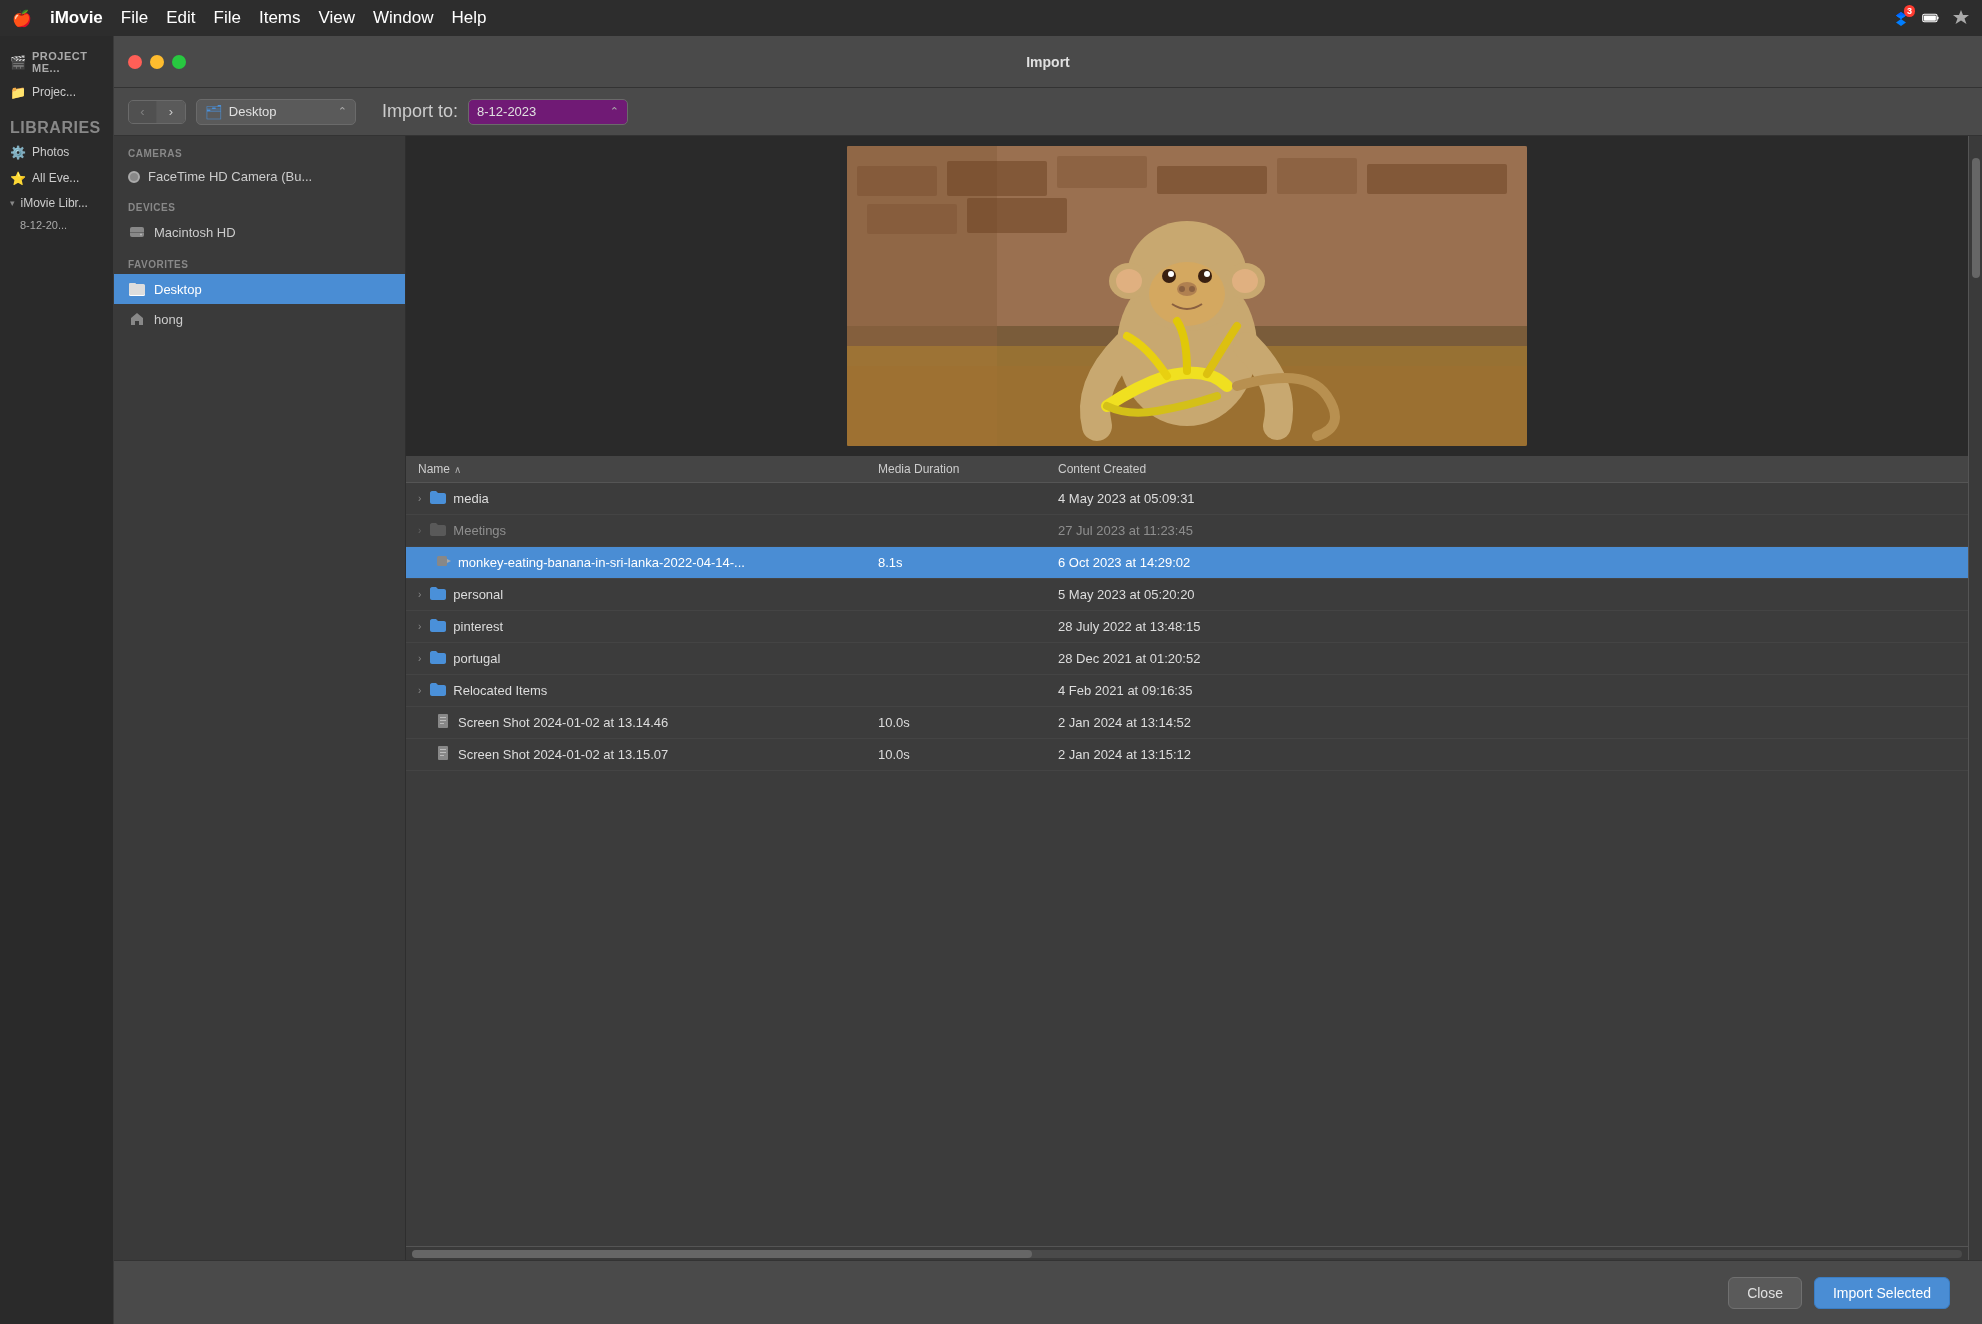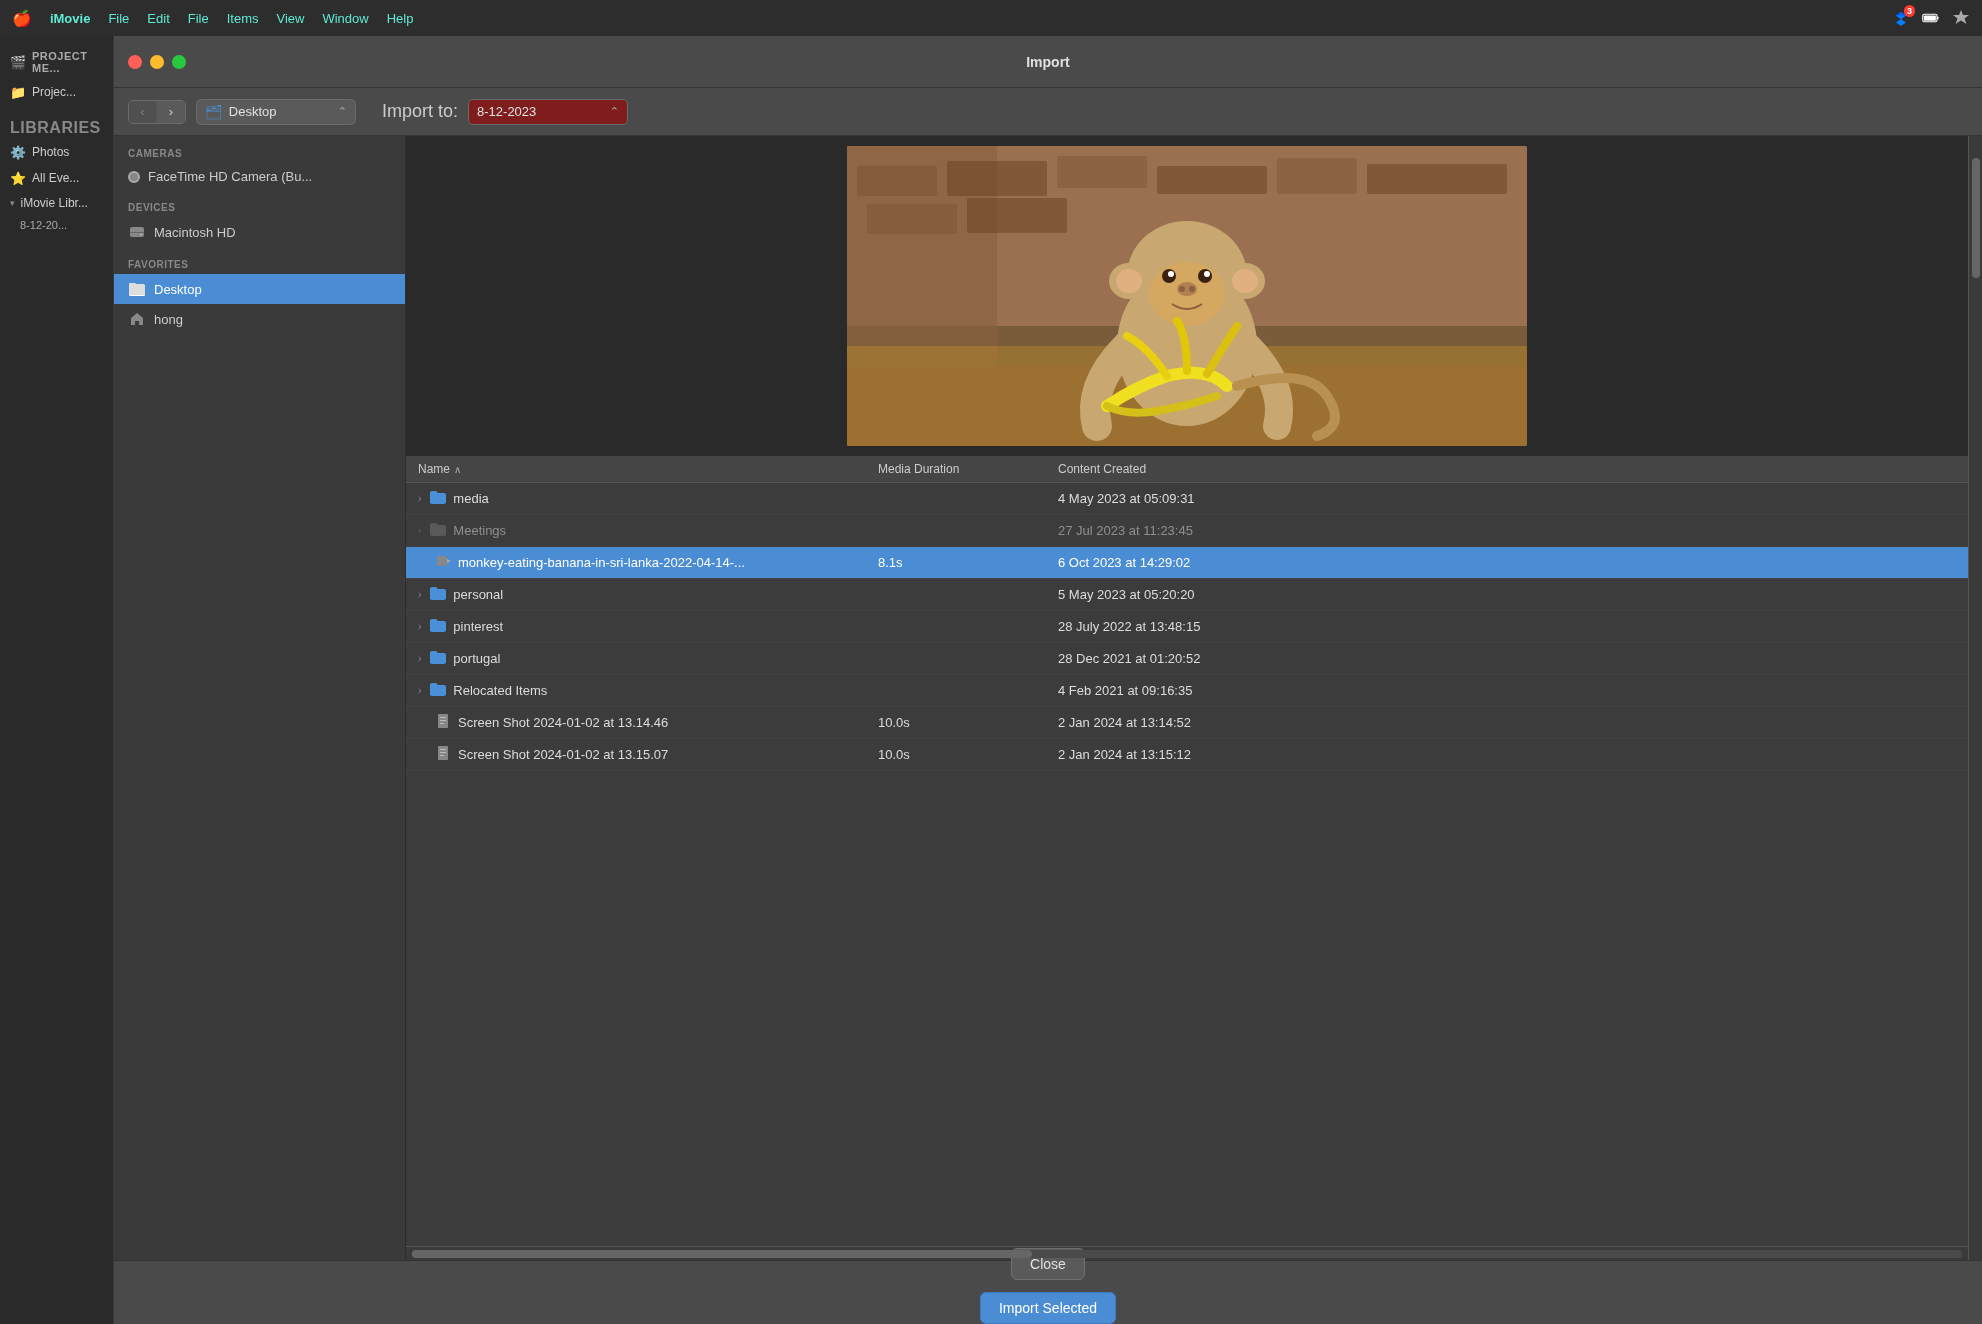--- a/index.html
+++ b/index.html
@@ -27,22 +27,22 @@
       left: 0;
       z-index: 100;
     }
 
     .menubar-apple {
       font-size: 16px;
       color: #fff;
     }
 
     .menubar-item {
-      font-size: 13px;
-      color: #5eead4;
+      font-size: 17px;
+      color: #ffffff;
       cursor: pointer;
     }
 
     .menubar-item.app-name {
       font-weight: 600;
     }
 
     .menubar-right {
       margin-left: auto;
       display: flex;
@@ -243,21 +243,21 @@
 
     .import-to-label {
       font-size: 18px;
       color: #ccc;
       margin-left: 16px;
     }
 
     .import-to-dropdown {
       display: flex;
       align-items: center;
-      background: #7f1d1d;
+      background: #701a75;
       border: 1px solid #6a6a6a;
       border-radius: 5px;
       padding: 3px 8px;
       gap: 6px;
       cursor: pointer;
       min-width: 160px;
       height: 26px;
     }
 
     .import-to-dropdown .label {
@@ -494,24 +494,23 @@
     }
 
     
     .footer {
       height: 64px;
       background: #4a4a4a;
       border-top: 1px solid #333;
       display: flex;
       align-items: center;
       justify-content: flex-end;
-      padding: 0 20px;
+      padding: 0 32px;
       gap: 12px;
       flex-shrink: 0;
-      flex-direction: column;
     }
 
     .btn {
       padding: 7px 18px;
       border-radius: 6px;
       font-size: 14px;
       font-weight: 500;
       cursor: pointer;
       border: none;
     }

